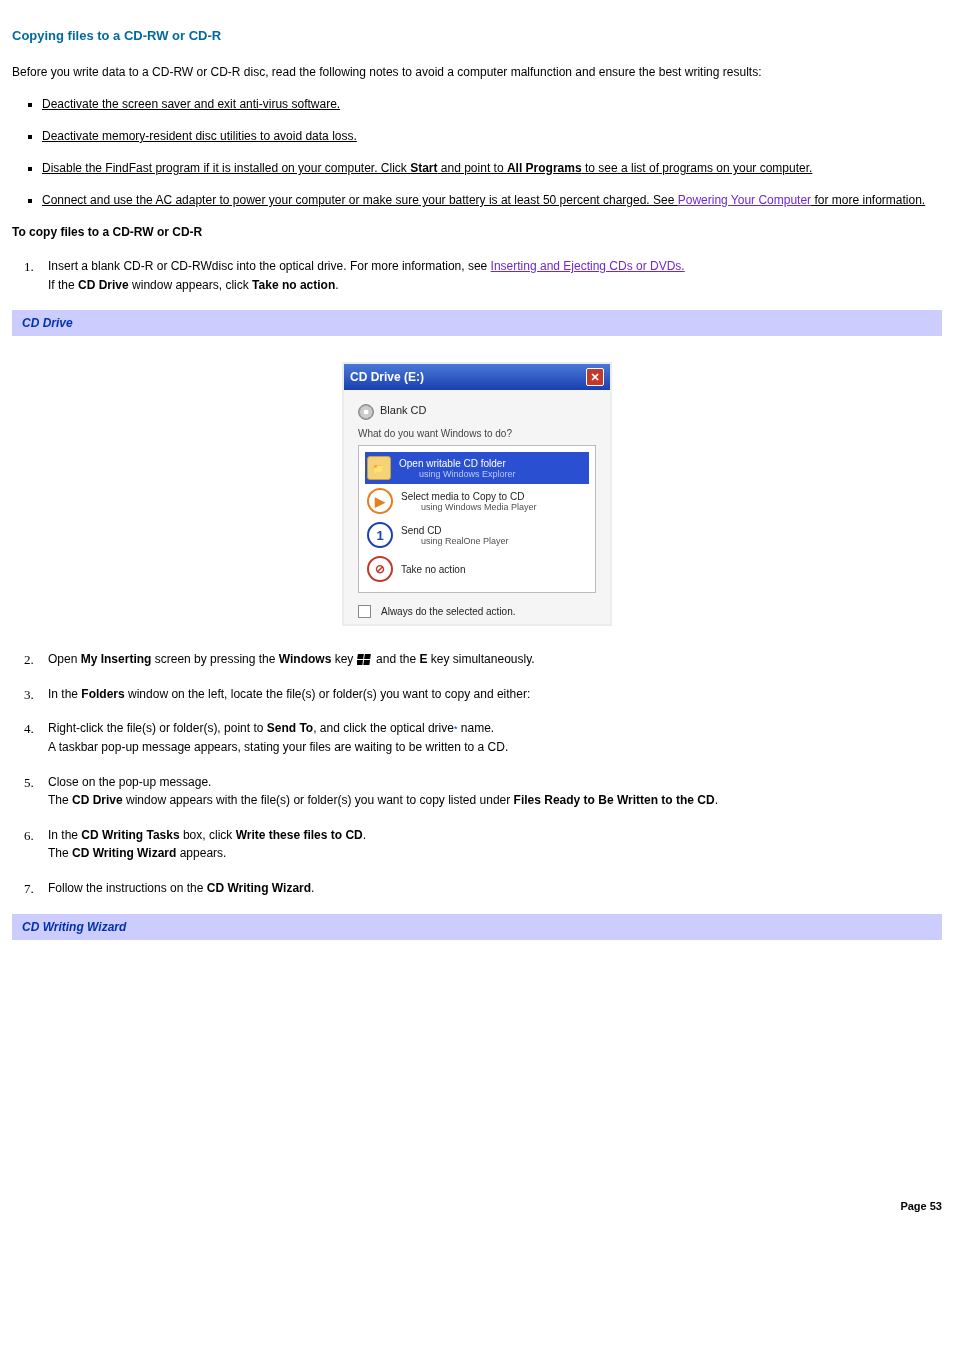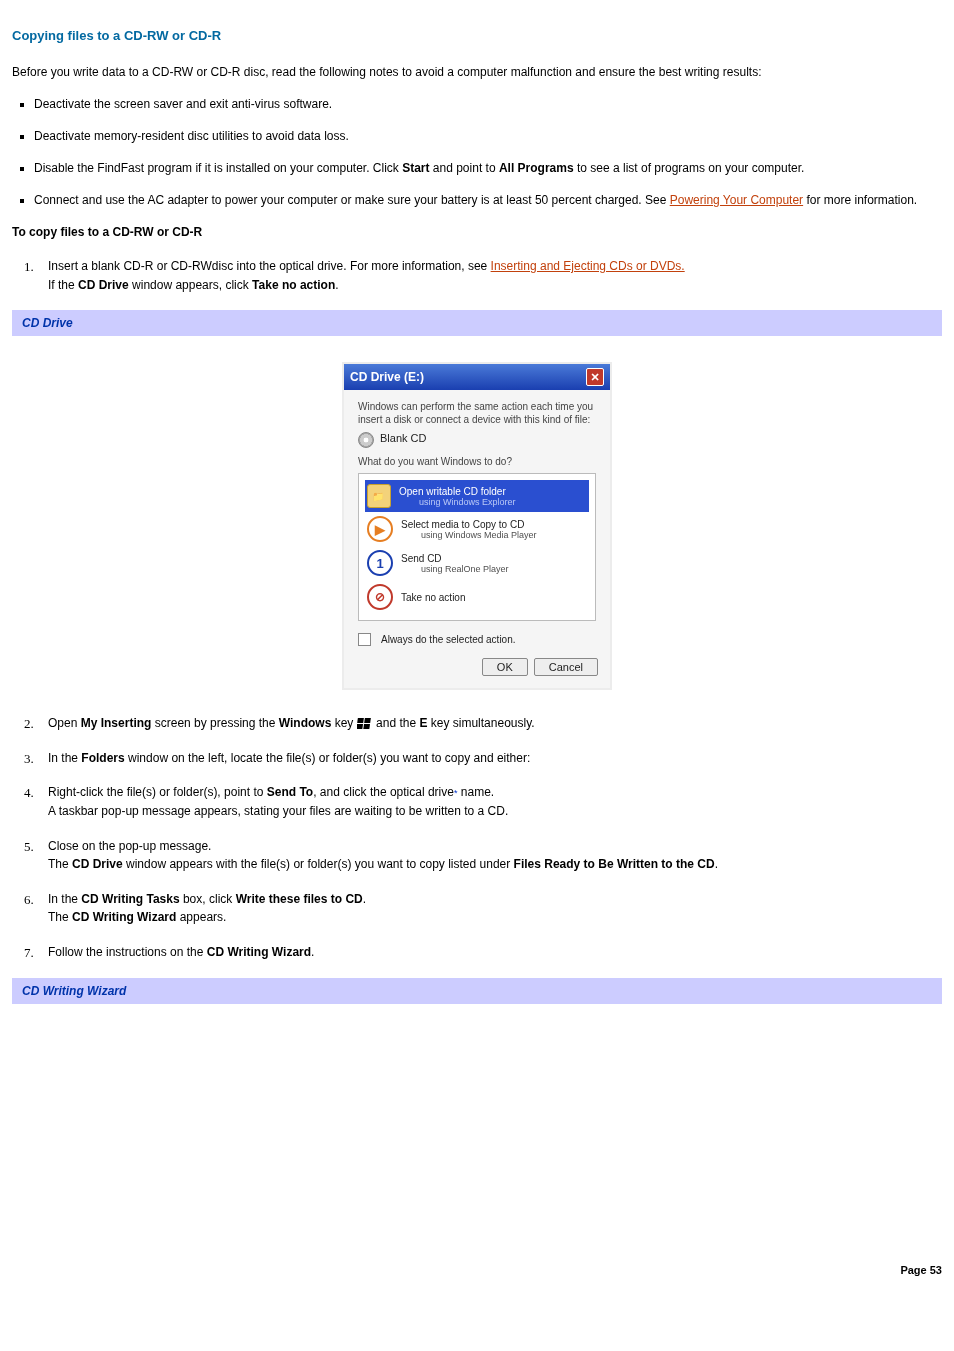--- a/index.html
+++ b/index.html
@@ -12,29 +12,29 @@
       background: #fff;
     }
     h2.main-heading {
       color: #0369a1;
       font-size: 13px;
       font-weight: bold;
       margin: 16px 0 20px 0;
     }
     p { margin: 10px 0; line-height: 1.5; }
     ul.square { list-style-type: square; margin: 10px 0 10px 22px; padding: 0; }
-    ul.square li { margin: 14px 0; line-height: 1.5; }
+    ul.square li { margin: 14px 8px; line-height: 1.5; text-decoration: underline; }
     ol.num { list-style: none; margin: 10px 0 10px 0; padding: 0; }
     ol.num > li { position: relative; padding-left: 36px; margin: 16px 0; line-height: 1.55; }
     ol.num > li .num-marker {
       position: absolute; left: 12px; top: 0;
       font-family: "Times New Roman", serif;
       font-size: 13px;
     }
-    a.doc-link { color: #c2410c; text-decoration: underline; }
+    a.doc-link { color: #6d28d9; text-decoration: underline; }
     .sub-heading-bold { font-weight: bold; margin-bottom: 12px; }
     .blue-band {
       background: #ccccff;
       padding: 6px 10px;
       font-style: italic;
       font-weight: bold;
       color: #0033aa;
       margin: 4px 0 14px 0;
     }
     b { font-weight: bold; }
@@ -149,21 +149,20 @@
 
 <div class="blue-band">CD Drive</div>
 
 <div class="dialog-wrap">
   <div class="dialog">
     <div class="dlg-title">
       <span>CD Drive (E:)</span>
       <span class="dlg-close">✕</span>
     </div>
     <div class="dlg-body">
-      <div class="dlg-msg">Windows can perform the same action each time you insert a disk or connect a device with this kind of file:</div>
       <div class="media-line">
         <span class="cd-icon-small"></span>
         <span>Blank CD</span>
       </div>
       <div class="dlg-q">What do you want Windows to do?</div>
       <div class="option-box">
         <div class="option-item selected">
           <div class="opt-icon ic-folder">📁</div>
           <div class="opt-text">
             <div class="t1">Open writable CD folder</div>
@@ -190,24 +189,20 @@
             </div>
           <div class="opt-text">
             <div class="t1">Take no action</div>
           </div>
         </div>
       </div>
     </div>
     <div class="dlg-check">
       <span class="cb"></span>
       <span>Always do the selected action.</span>
-    </div>
-    <div class="dlg-buttons">
-      <span class="dlg-btn">OK</span>
-      <span class="dlg-btn">Cancel</span>
     </div>
   </div>
 </div>
 
 <ol class="num">
   <li>
     <span class="num-marker">2.</span>
     <span>Open </span><b>My Inserting</b><span> screen by pressing the </span><b>Windows</b><span> key </span>
     <span class="win-key-icon">
       <svg viewBox="0 0 16 14">

